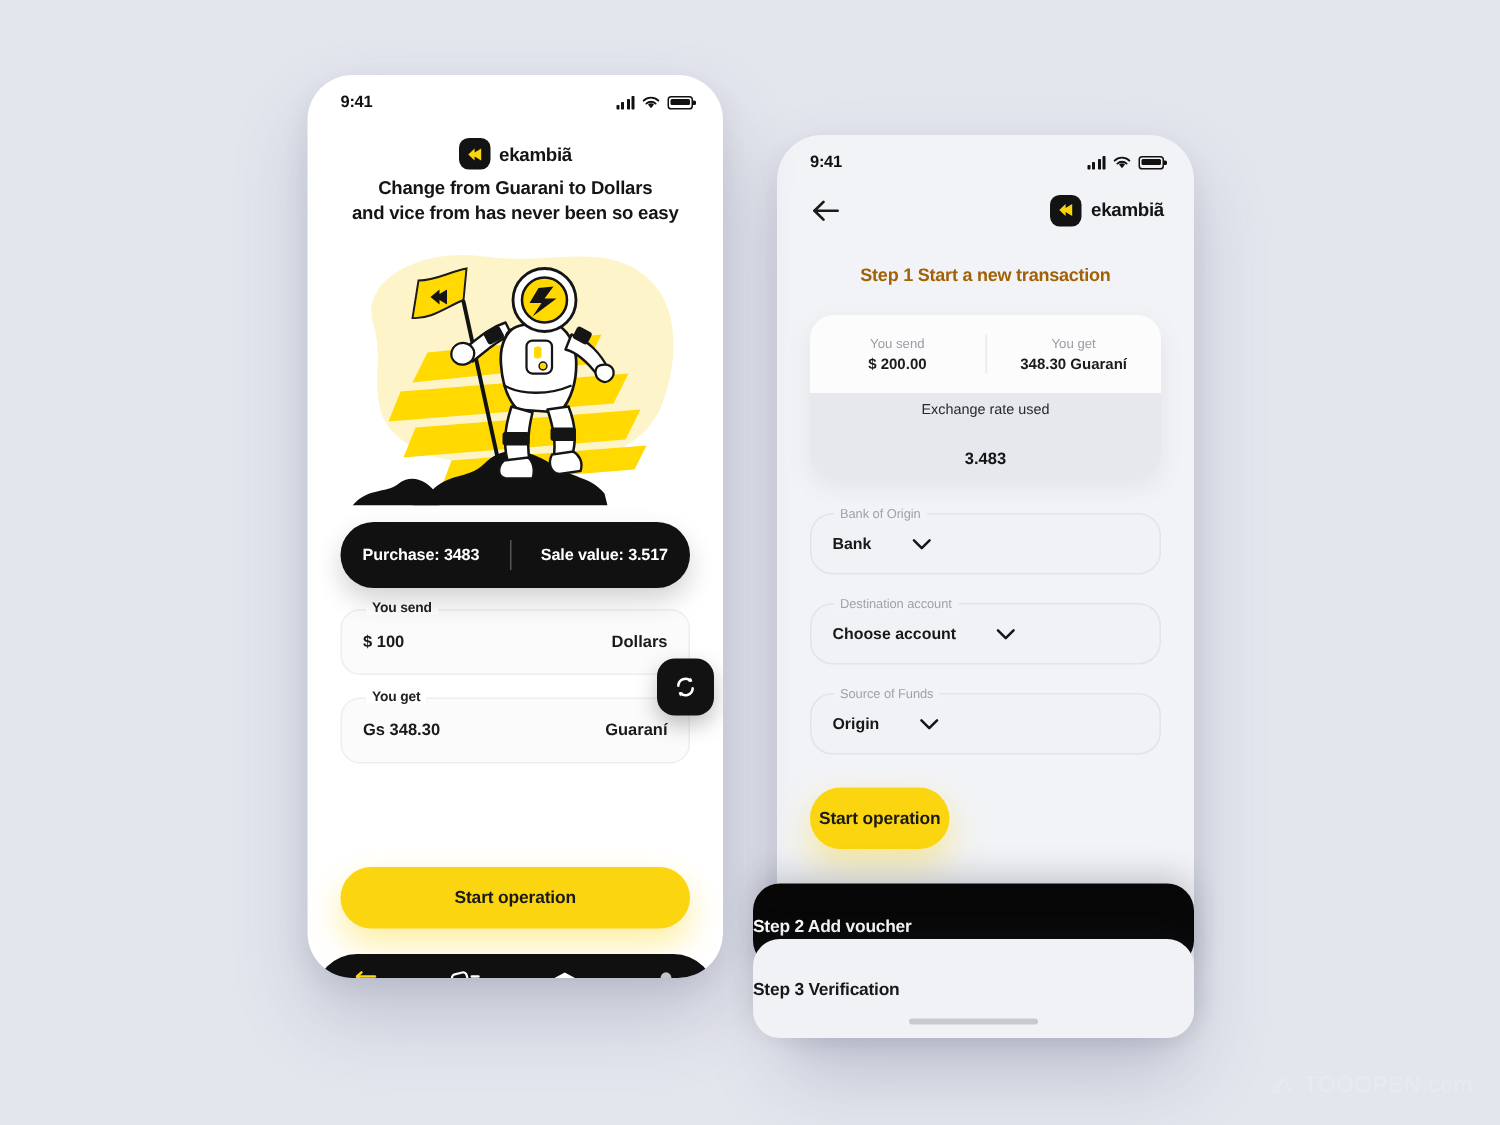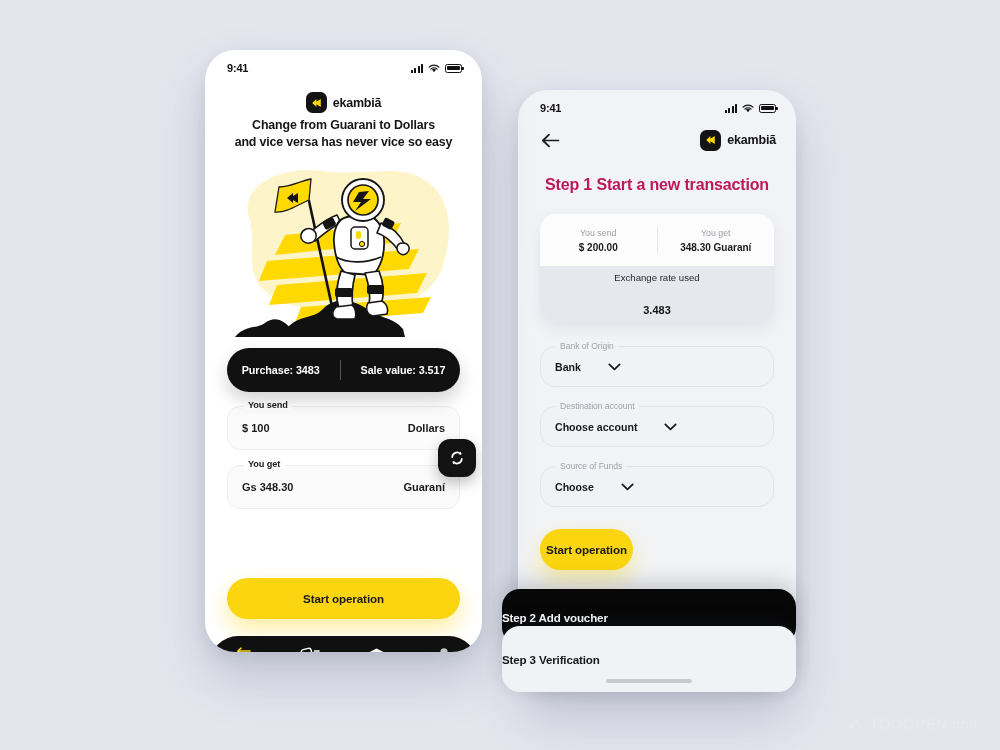--- a/index.html
+++ b/index.html
@@ -291,23 +291,23 @@
     height: 32px;
   }
   .back-btn {
     width: 24px; height: 24px;
     display: flex; align-items: center; justify-content: center;
     cursor: pointer;
   }
   .p2-title {
     margin-top: 20px;
     text-align: center;
-    font-size: 16px;
-    font-weight: bold;
-    color: #be185d;
+    font-size: 12px;
+    font-weight: bold;
+    color: #a16207;
     letter-spacing: -0.15px;
   }
   .summary {
     margin: 20px 22px 0;
     border-radius: 16px;
     overflow: hidden;
     box-shadow: 0 6px 16px rgba(90,98,125,0.10);
   }
   .summary-top {
     background: #fcfcfd;
@@ -463,21 +463,21 @@
       <div class="brand-mark">
         <svg width="13" height="10" viewBox="0 0 13 10">
           <path d="M6.4 1 L2.2 5 L6.4 9 L6.4 6.3 L10.8 9 L10.8 1 L6.4 3.7 Z" fill="#fad510"></path>
         </svg>
       </div>
       <div class="brand-name">ekambiã</div>
     </div>
 
     <div class="p1-headline">
       <div>Change from Guarani to Dollars</div>
-      <div>and vice versa has never vice so easy</div>
+      <div>and vice from has never been so easy</div>
     </div>
 
     <div class="hero">
       <svg width="277" height="180" viewBox="0 0 277 180">
 
         <path d="M44 60 C34 28 78 8 118 14 C160 20 196 4 224 26 C250 46 246 84 238 108 C230 134 206 150 168 152 C128 154 82 156 58 132 C38 112 52 84 44 60 Z" fill="#fdf3c0" opacity="0.85"></path>
 
         <g fill="#ffd900">
           <path d="M80 78 L196 66 L186 86 L70 98 Z"></path>
           <path d="M62 104 L214 92 L204 112 L54 124 Z"></path>
@@ -683,21 +683,21 @@
         </div>
         <div class="select">
           <div class="select-label">Destination account</div>
           <div class="select-value">Choose account</div>
           <svg width="13" height="8" viewBox="0 0 13 8">
             <path d="M1.3 1.3 L6.5 6.4 L11.7 1.3" stroke="#15161a" stroke-width="1.7" fill="none" stroke-linecap="round" stroke-linejoin="round"></path>
           </svg>
         </div>
         <div class="select">
           <div class="select-label">Source of Funds</div>
-          <div class="select-value">Choose</div>
+          <div class="select-value">Origin</div>
           <svg width="13" height="8" viewBox="0 0 13 8">
             <path d="M1.3 1.3 L6.5 6.4 L11.7 1.3" stroke="#15161a" stroke-width="1.7" fill="none" stroke-linecap="round" stroke-linejoin="round"></path>
           </svg>
         </div>
       </div>
 
       <button class="primary-btn" id="p2-start">Start operation</button>
     </div>
   </div>
 

